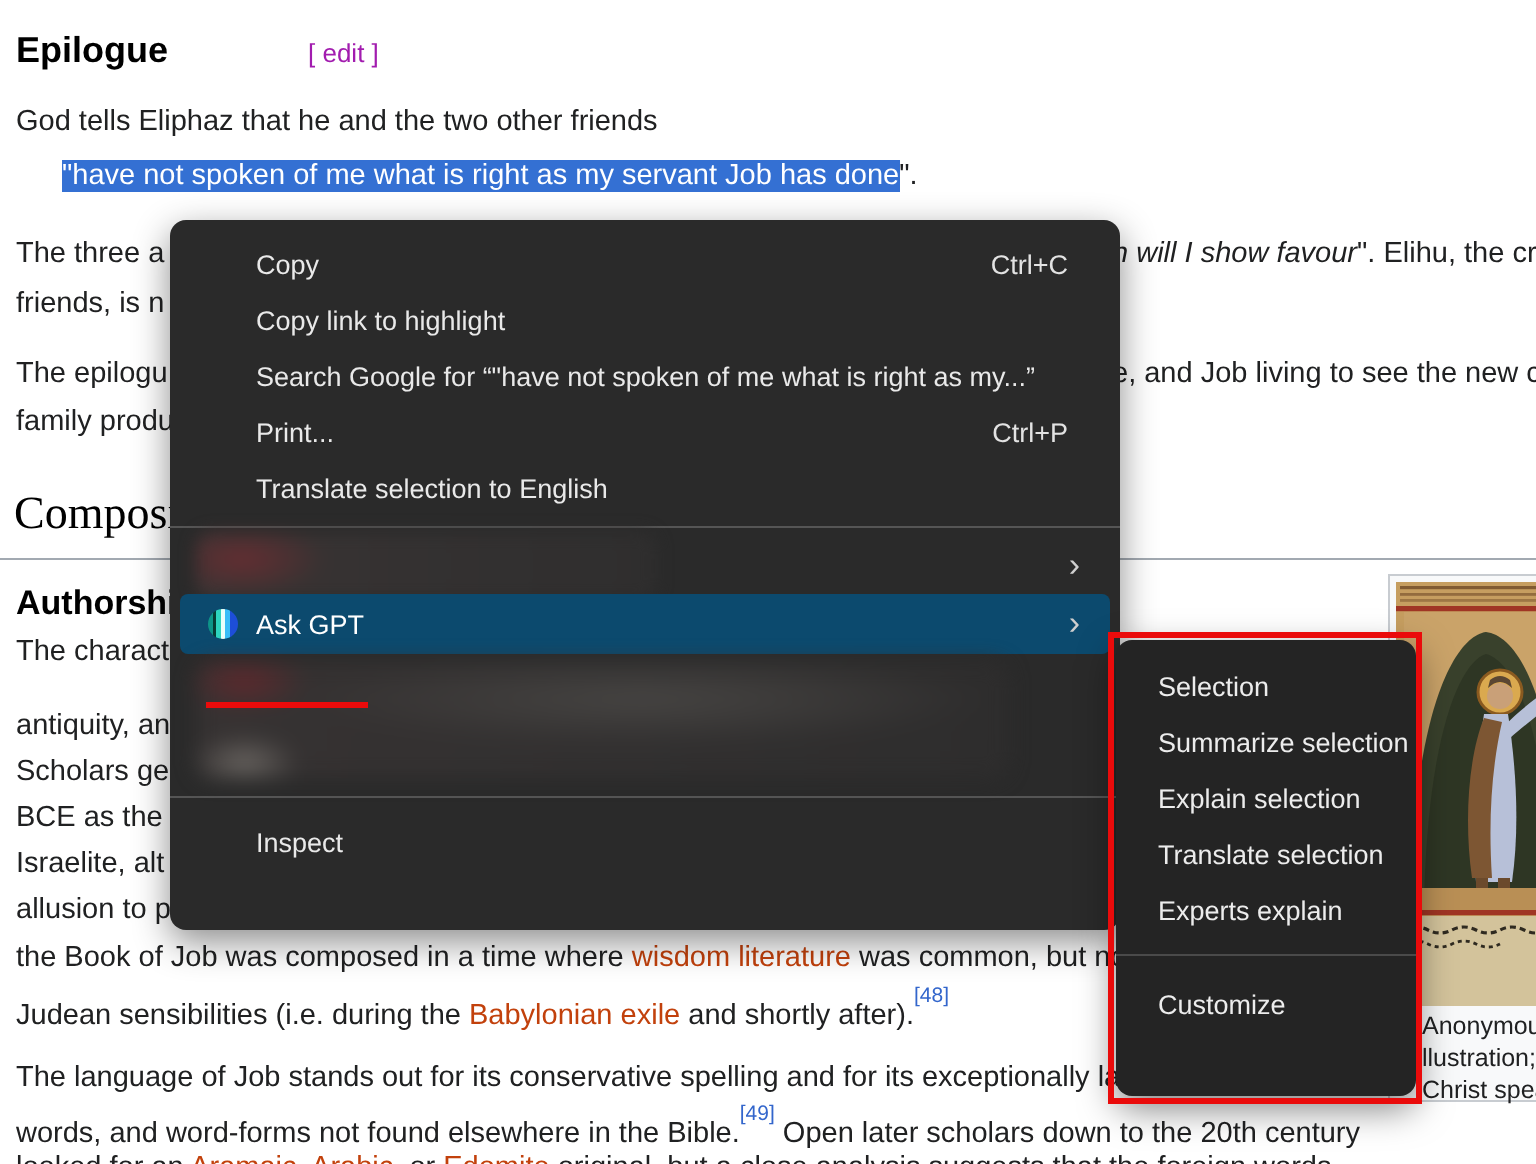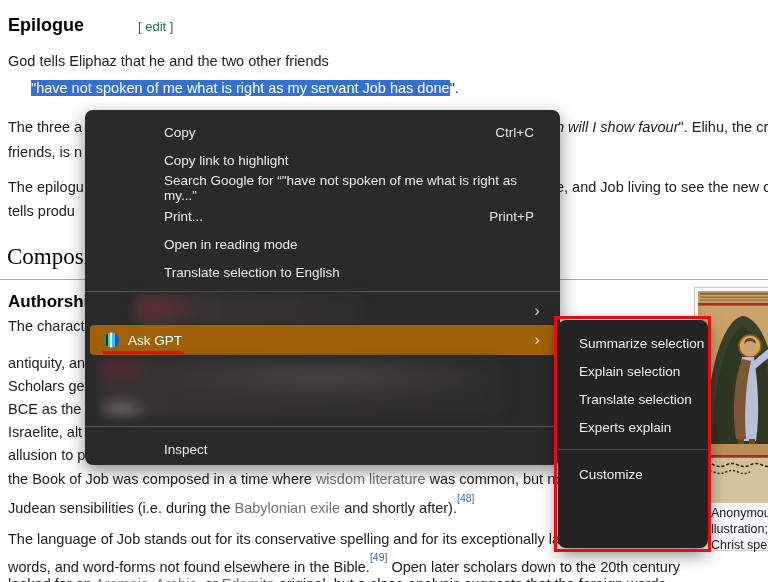--- a/index.html
+++ b/index.html
@@ -5,48 +5,48 @@
   * { margin:0; padding:0; box-sizing:border-box; }
   html,body { width:768px; height:582px; }
   body {
     position:relative; overflow:hidden; background:#ffffff;
     font-family:"Liberation Sans", sans-serif; color:#202122;
   }
 
   
   .line { position:absolute; left:8px; font-size:14.5px; line-height:19px; white-space:nowrap; color:#202122; }
   .rfrag { left:556px; }
-  .wlink { color:#737373; text-decoration:none; }
+  .wlink { color:#c2410c; text-decoration:none; }
   .ref { color:#3366cc; font-size:10.5px; position:relative; top:-5px; }
   .h-epilogue { position:absolute; left:8px; top:15px; font-size:18px; font-weight:bold; color:#000; }
-  .edit-link { font-size:13px; font-weight:normal; color:#15803d; margin-left:10px; text-decoration:none;padding-left:44px; }
+  .edit-link { font-size:13px; font-weight:normal; color:#a21caf; margin-left:26px; text-decoration:none;padding-left:44px; }
   .h-composition { position:absolute; left:7px; top:244px; font-size:23px; font-weight:normal; color:#000;
                    font-family:"Liberation Serif","DejaVu Serif",serif; }
   .h2-rule { position:absolute; left:0; top:279px; width:768px; height:1px; background:#a2a9b1; }
   .h-authorship { position:absolute; left:8px; top:292px; font-size:17px; font-weight:bold; color:#000; }
   .sel { background:#3470d3; color:#ffffff; }
   .quote-line { left:31px; }
 
   
   .thumb { position:absolute; left:694px; top:287px; width:96px; height:264px; z-index:2;
            background:#f8f9fa; border:1px solid #c8ccd1; padding:3px; }
   .thumb svg { display:block; }
   .cap-line { position:absolute; left:16px; font-size:12.5px; line-height:15.5px; color:#202122; white-space:nowrap; }
 
   
   .ctx-menu { position:absolute; left:85px; top:110px; width:475px; height:355px; z-index:10;
               background:#2a2a2a; border-radius:8px; padding-top:8px;
               box-shadow:0 6px 18px rgba(0,0,0,.45); font-size:13.5px; color:#e9e9e9; }
   .ctx-item { position:relative; display:flex; align-items:center; height:28px;
-              padding-left:43px; padding-right:26px;margin-left:36px; }
+              padding-left:43px; padding-right:26px; }
   .ctx-item .shortcut { margin-left:auto; color:#e2e2e2; }
   .chev { position:absolute; right:20px; top:50%; transform:translateY(-54%);
           color:#cfcfcf; font-size:17px; line-height:1; }
   .ctx-sep { height:1px; background:#555555; margin:5px 0; }
-  .row-hl { background:#a16207; margin:0 5px; border-radius:4px; padding-left:38px; height:30px; color:#ffffff; }
+  .row-hl { background:#0c4a6e; margin:0 5px; border-radius:4px; padding-left:38px; height:30px; color:#ffffff; }
   .gpt-icon { position:absolute; left:14px; top:50%; transform:translateY(-50%);
               width:15px; height:15px; border-radius:50%;
               background:linear-gradient(90deg,#0d9488 0 16%,#063c36 16% 27%,#2dd4bf 27% 42%,#e9fffb 42% 56%,#38bdf8 56% 72%,#1d4ed8 72% 100%); }
   .redact-row { height:28px; position:relative; }
   .blur1 { position:absolute; left:13px; top:-3px; width:230px; height:34px; border-radius:8px;
            background:
              radial-gradient(60px 26px at 10% 40%, rgba(128,42,48,.6), transparent 70%),
              linear-gradient(90deg,#3b3434,#343131 45%,#2f2e2e);
            filter:blur(4px); }
   .redact-block { position:relative; height:66px; }
@@ -86,21 +86,21 @@
 </div>
 
 <div class="line" style="top:118px">The three a</div>
 <div class="line rfrag" style="top:118px">
   <i>n will I show favour</i><span>". Elihu, the cri</span>
 </div>
 <div class="line" style="top:143px">friends, is n</div>
 
 <div class="line" style="top:178px">The epilogu</div>
 <div class="line rfrag" style="top:178px">e, and Job living to see the new c</div>
-<div class="line" style="top:202px">tells produ</div>
+<div class="line" style="top:202px">family produ</div>
 
 <div class="h-composition">Composition</div>
 <div class="h2-rule"></div>
 <div class="h-authorship">Authorship</div>
 
 <div class="line" style="top:317px">The charact</div>
 <div class="line" style="top:354px">antiquity, an</div>
 <div class="line" style="top:377px">Scholars ge</div>
 <div class="line" style="top:400px">BCE as the</div>
 <div class="line" style="top:423px">Israelite, alt</div>
@@ -156,24 +156,21 @@
     <span class="shortcut">Ctrl+C</span>
   </div>
   <div class="ctx-item">
     <span>Copy link to highlight</span>
   </div>
   <div class="ctx-item">
     <span>Search Google for “"have not spoken of me what is right as my...”</span>
   </div>
   <div class="ctx-item">
     <span>Print...</span>
-    <span class="shortcut">Print+P</span>
-  </div>
-  <div class="ctx-item">
-    <span>Open in reading mode</span>
+    <span class="shortcut">Ctrl+P</span>
   </div>
   <div class="ctx-item">
     <span>Translate selection to English</span>
   </div>
 
   <div class="ctx-sep"></div>
 
   <div class="ctx-item redact-row">
     <div class="blur1"></div>
     <span class="chev">›</span>
@@ -190,20 +187,21 @@
   </div>
 
   <div class="ctx-sep"></div>
 
   <div class="ctx-item inspect-row">
     <span>Inspect</span>
   </div>
 </div>
 
 <div class="sub-menu">
+  <div class="sub-item">Selection</div>
   <div class="sub-item">Summarize selection</div>
   <div class="sub-item">Explain selection</div>
   <div class="sub-item">Translate selection</div>
   <div class="sub-item">Experts explain</div>
   <div class="sub-sep"></div>
   <div class="sub-item">Customize</div>
 </div>
 
 <div class="anno-underline"></div>
 <div class="anno-box"></div>

